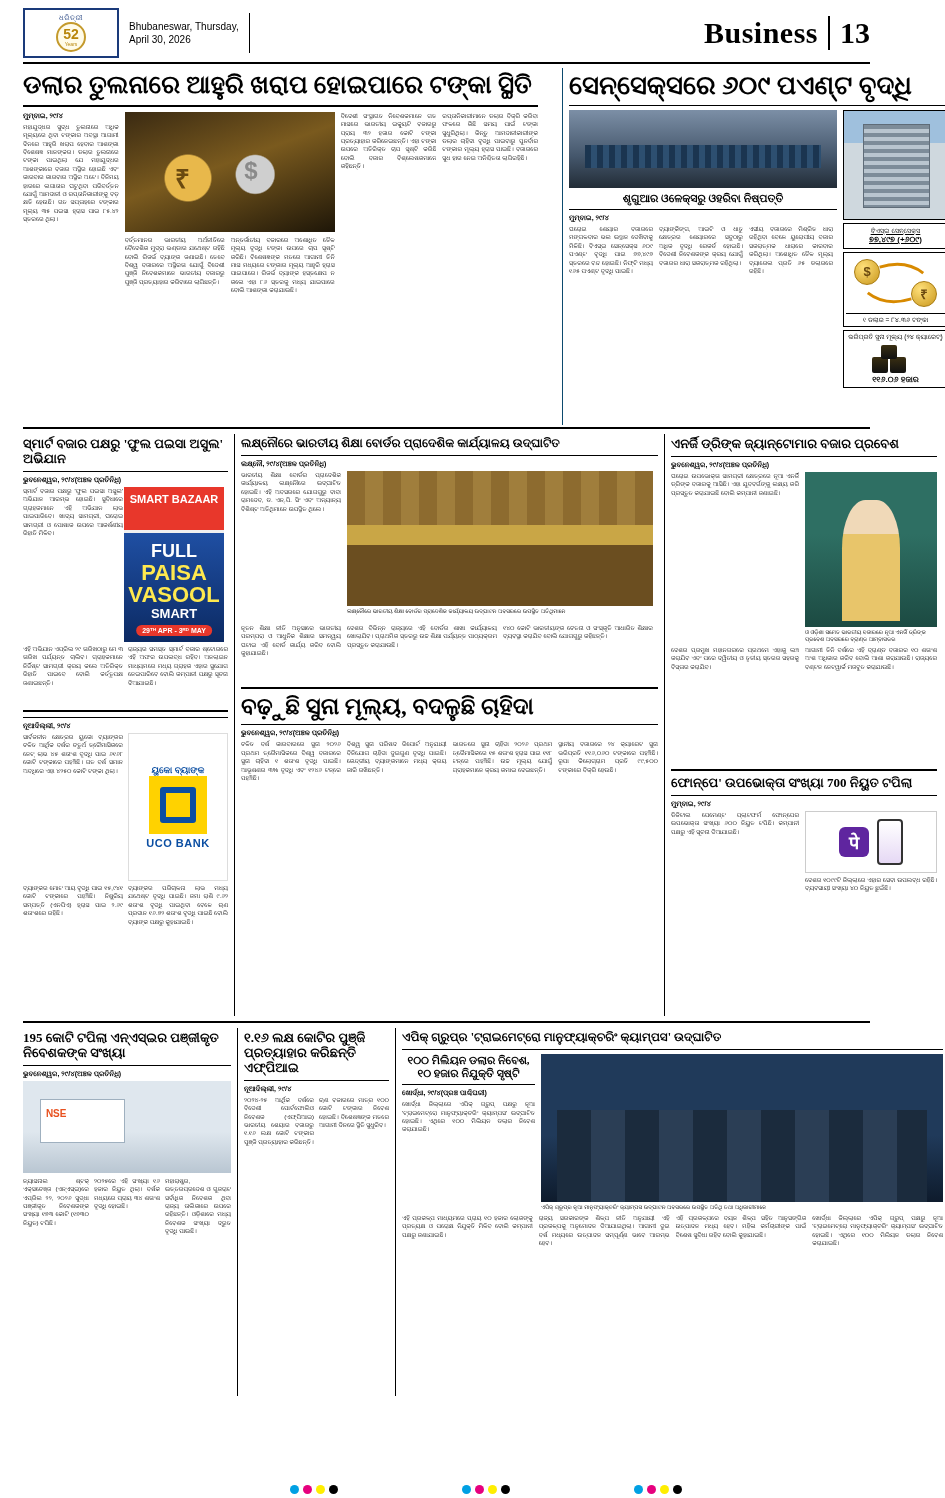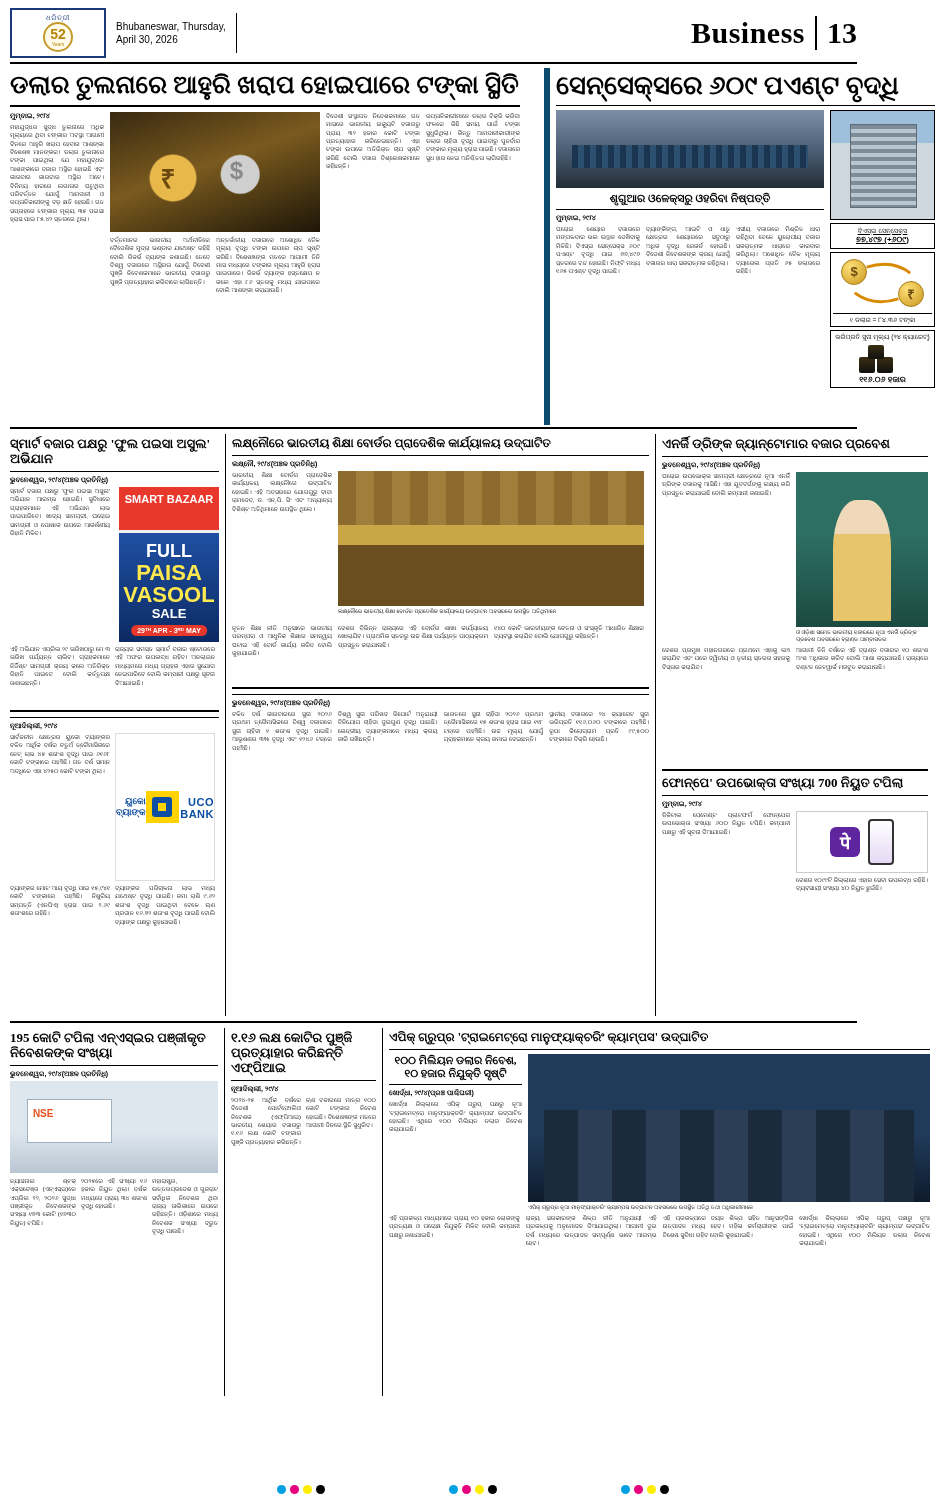--- a/index.html
+++ b/index.html
@@ -11,20 +11,21 @@
     font-family: "Liberation Sans", sans-serif;
     color: #000;
     position: relative;
     overflow: hidden;
   }
   .page {
     width: 867px;
     height: 1498px;
     position: relative;
     padding: 8px 10px 0 10px;
+    margin-left: 13px;
   }
 
   
   .masthead {
     display: flex;
     align-items: center;
     border-bottom: 2px solid #000;
     padding-bottom: 5px;
     height: 56px;
   }
@@ -153,21 +154,21 @@
   .sb-line1 { font-size:18px; color:#fff; }
   .sb-line2 { font-size:22px; color:#ffe94e; line-height:1; }
   .sb-line3 { font-size:13px; color:#fff; }
   .sb-badge {
     position:absolute; bottom:6px; left:50%; transform:translateX(-50%);
     background:#e8372b; color:#fff; font-size:7px; padding:2px 6px; border-radius:8px;
     white-space:nowrap;
   }
   .ph-uco {
     background:#fff; border:1px solid #ddd;
-    display:flex; align-items:center; justify-content:center;text-align:right;
+    display:flex; flex-direction:column; align-items:center; justify-content:center;text-align:right;
   }
   .uco-sq {
     width:60%; aspect-ratio:1/1; background:#ffd200;
     display:flex; align-items:center; justify-content:center;
   }
   .uco-inner { width:62%; height:62%; border:6px solid #0b4ea2; border-radius:3px; }
   .uco-name { font-size:11px; font-weight:bold; color:#0b4ea2; margin-top:3px; letter-spacing:.5px;}
   .uco-top { font-size:9px; font-weight:bold; color:#0b4ea2;}
   .ph-event {
     background: linear-gradient(180deg,#c9a646 0 55%,#6b4e20 55% 100%);
@@ -253,21 +254,21 @@
       <span>Bhubaneswar, Thursday,</span>
       <span>April 30, 2026</span>
     </div>
     <div class="masthead-spacer"></div>
     <div class="section-title">Business</div>
     <div class="page-num">13</div>
   </div>
 
   <div style="display:flex; margin-top:4px;">
 
-    <div style="width:540px; padding-right:24px; border-right:6px solid #0c4a6e;">
+    <div style="width:540px; padding-right:24px; border-right:1px solid #0c4a6e;">
       <div class="headline h-xl">ଡଲାର ତୁଲନାରେ ଆହୁରି ଖରାପ ହୋଇପାରେ ଟଙ୍କା ସ୍ଥିତି</div>
       <div class="rule-thick"></div>
       <div style="display:flex; gap:6px;">
         <div style="width:102px;">
           <div class="byline">ମୁମ୍ବାଇ, ୨୯/୪</div>
           <div class="col-text" style="height:300px;">ମହାଯୁଦ୍ଧର ସୁଦ୍ଧ ତୁଲନାରେ ଅଧିକ ମୂଲ୍ୟରେ ଥିବା ଟଙ୍କାର ଅବସ୍ଥା ଆଗାମୀ ଦିନରେ ଆହୁରି ଖରାପ ହେବାର ଆଶଙ୍କା ବିଶେଷଜ୍ଞ ମାନଙ୍କର। ଡଲାର ତୁଲନାରେ ଟଙ୍କା ପାଇଥିଲା ଯେ ମହାଯୁଦ୍ଧର ଆଶଙ୍କାରେ ବଜାର ଅସ୍ଥିର ହୋଇଛି ଏବଂ କାରବାର କାରବାର ଅସ୍ଥିର ଅଟେ। ବିନିମୟ ହାରରେ ଲଗାତାର ଘଟୁଥିବା ପରିବର୍ତ୍ତନ ଯୋଗୁଁ ଆମଦାନୀ ଓ ରପ୍ତାନିକାରୀଙ୍କୁ ବଡ଼ କ୍ଷତି ହେଉଛି। ଗତ ସପ୍ତାହରେ ଟଙ୍କାର ମୂଲ୍ୟ ୩୫ ପଇସା ହ୍ରାସ ପାଇ ୮୫.୪୨ ସ୍ତରରେ ଥିଲା।</div>
         </div>
         <div style="width:210px;">
           <div class="photo ph-coins" style="height:120px; width:100%;"></div>
           <div style="display:flex; gap:6px; margin-top:4px;">
@@ -333,28 +334,28 @@
 
   <div class="rule-thick" style="margin-top:2px;"></div>
 
   <div style="display:flex;">
 
     <div style="width:216px; padding-right:6px; border-right:1px solid #000;">
       <div>
         <div class="headline h-sm">ସ୍ମାର୍ଟ ବଜାର ପକ୍ଷରୁ 'ଫୁଲ ପଇସା ଅସୁଲ' ଅଭିଯାନ</div>
         <div class="rule"></div>
         <div class="byline">ଭୁବନେଶ୍ୱର, ୨୯/୪(ଅଞ୍ଚଳ ପ୍ରତିନିଧି)</div>
-        <div style="display:flex; gap:9px;">
+        <div style="display:flex; gap:1px;">
           <div class="col-text" style="width:100px;height:155px;">ସ୍ମାର୍ଟ ବଜାର ପକ୍ଷରୁ 'ଫୁଲ ପଇସା ଅସୁଲ' ଅଭିଯାନ ଆରମ୍ଭ ହୋଇଛି। ସୁବିଧାରେ ଗ୍ରାହକମାନେ ଏହି ଅଭିଯାନ ଲାଭ ପାଇପାରିବେ। ଖାଦ୍ୟ ସାମଗ୍ରୀ, ଘରୋଇ ସାମଗ୍ରୀ ଓ ପୋଷାକ ଉପରେ ଆକର୍ଷଣୀୟ ରିହାତି ମିଳିବ।</div>
           <div class="photo ph-smartbazaar" style="width:100px;height:155px;">
             <div class="sb-top">SMART BAZAAR</div>
             <div class="sb-mid">
               <div class="sb-line1">FULL</div>
               <div class="sb-line2">PAISA VASOOL</div>
-              <div class="sb-line3">SALE</div>
+              <div class="sb-line3">SMART</div>
               <div class="sb-badge">29ᵀᴴ APR - 3ᴿᴰ MAY</div>
             </div>
           </div>
         </div>
         <div style="display:flex; gap:5px; margin-top:3px;">
           <div class="col-text" style="width:100px;height:60px;">ଏହି ଅଭିଯାନ ଏପ୍ରିଲ ୨୯ ତାରିଖଠାରୁ ମେ ୩ ତାରିଖ ପର୍ଯ୍ୟନ୍ତ ଚାଲିବ। ଗ୍ରାହକମାନେ ନିର୍ଦ୍ଦିଷ୍ଟ ସାମଗ୍ରୀ କ୍ରୟ କଲେ ଅତିରିକ୍ତ ରିହାତି ପାଇବେ ବୋଲି କର୍ତ୍ତୃପକ୍ଷ ଜଣାଇଛନ୍ତି।</div>
           <div class="col-text" style="width:100px;height:60px;">ରାଜ୍ୟର ସମସ୍ତ ସ୍ମାର୍ଟ ବଜାର ଷ୍ଟୋରରେ ଏହି ଅଫର ଉପଲବ୍ଧ ରହିବ। ଅନଲାଇନ ମାଧ୍ୟମରେ ମଧ୍ୟ ଗ୍ରାହକ ଏହାର ସୁଯୋଗ ନେଇପାରିବେ ବୋଲି କମ୍ପାନୀ ପକ୍ଷରୁ ସୂଚନା ଦିଆଯାଇଛି।</div>
         </div>
       </div>
 
@@ -395,20 +396,21 @@
         <div style="display:flex; gap:6px; margin-top:3px;">
           <div class="col-text" style="width:100px;height:58px;">ନୂତନ ଶିକ୍ଷା ନୀତି ଅନୁସାରେ ଭାରତୀୟ ପରମ୍ପରା ଓ ଆଧୁନିକ ଶିକ୍ଷାର ସମନ୍ୱୟ ଘଟାଇ ଏହି ବୋର୍ଡ କାର୍ଯ୍ୟ କରିବ ବୋଲି କୁହାଯାଇଛି।</div>
           <div class="col-text" style="width:150px;height:58px;">ଦେଶର ବିଭିନ୍ନ ରାଜ୍ୟରେ ଏହି ବୋର୍ଡର ଶାଖା କାର୍ଯ୍ୟାଳୟ ଖୋଲାଯିବ। ପ୍ରାଥମିକ ସ୍ତରରୁ ଉଚ୍ଚ ଶିକ୍ଷା ପର୍ଯ୍ୟନ୍ତ ପାଠ୍ୟକ୍ରମ ପ୍ରସ୍ତୁତ କରାଯାଉଛି।</div>
           <div class="col-text" style="width:150px;height:58px;">୧୪୦ କୋଟି ଭାରତୀୟଙ୍କ ଚେତନା ଓ ସଂସ୍କୃତି ଆଧାରିତ ଶିକ୍ଷାର ବ୍ୟବସ୍ଥା କରାଯିବ ବୋଲି ଯୋଗଗୁରୁ କହିଛନ୍ତି।</div>
         </div>
       </div>
 
       <div class="rule-thick"></div>
 
       <div>
+        <div class="headline h-lg" style="font-size:23px;">ବଢ଼ୁଛି ସୁନା ମୂଲ୍ୟ, ବଦଳୁଛି ଚାହିଦା</div>
         <div class="rule"></div>
         <div class="byline">ଭୁବନେଶ୍ୱର, ୨୯/୪(ଅଞ୍ଚଳ ପ୍ରତିନିଧି)</div>
         <div style="display:flex; gap:6px;">
           <div class="col-text" style="width:100px;height:262px;">ଚଳିତ ବର୍ଷ କାରବାରରେ ସୁନା ୨୦୨୬ ପ୍ରଥମ ତ୍ରୈମାସିକରେ ବିଶ୍ୱ ବଜାରରେ ସୁନା ଚାହିଦା ୧ ଶତାଂଶ ବୃଦ୍ଧି ପାଇଛି। ଆଭୂଷଣର ୩% ବୃଦ୍ଧି ଏବଂ ୧୨୪୬ ଟନ୍‌ରେ ପହଞ୍ଚିଛି।</div>
           <div class="col-text" style="width:100px;height:262px;">ବିଶ୍ୱ ସୁନା ପରିଷଦ ରିପୋର୍ଟ ଅନୁଯାୟୀ ବିନିଯୋଗ ଚାହିଦା ଦୁଇଗୁଣ ବୃଦ୍ଧି ପାଇଛି। କେନ୍ଦ୍ରୀୟ ବ୍ୟାଙ୍କମାନେ ମଧ୍ୟ କ୍ରୟ ଜାରି ରଖିଛନ୍ତି।</div>
           <div class="col-text" style="width:100px;height:262px;">ଭାରତରେ ସୁନା ଚାହିଦା ୨୦୨୬ ପ୍ରଥମ ତ୍ରୈମାସିକରେ ୧୫ ଶତାଂଶ ହ୍ରାସ ପାଇ ୧୧୮ ଟନ୍‌ରେ ପହଞ୍ଚିଛି। ଉଚ୍ଚ ମୂଲ୍ୟ ଯୋଗୁଁ ଗ୍ରାହକମାନେ କ୍ରୟ କମାଇ ଦେଇଛନ୍ତି।</div>
           <div class="col-text" style="width:100px;height:262px;">ସ୍ଥାନୀୟ ବଜାରରେ ୨୪ କ୍ୟାରେଟ ସୁନା ଭରିପ୍ରତି ୧୧୬,୦୬୦ ଟଙ୍କାରେ ପହଞ୍ଚିଛି। ରୂପା କିଲୋଗ୍ରାମ ପ୍ରତି ୯୯,୫୦୦ ଟଙ୍କାରେ ବିକ୍ରି ହେଉଛି।</div>
         </div>
       </div>
     </div>

